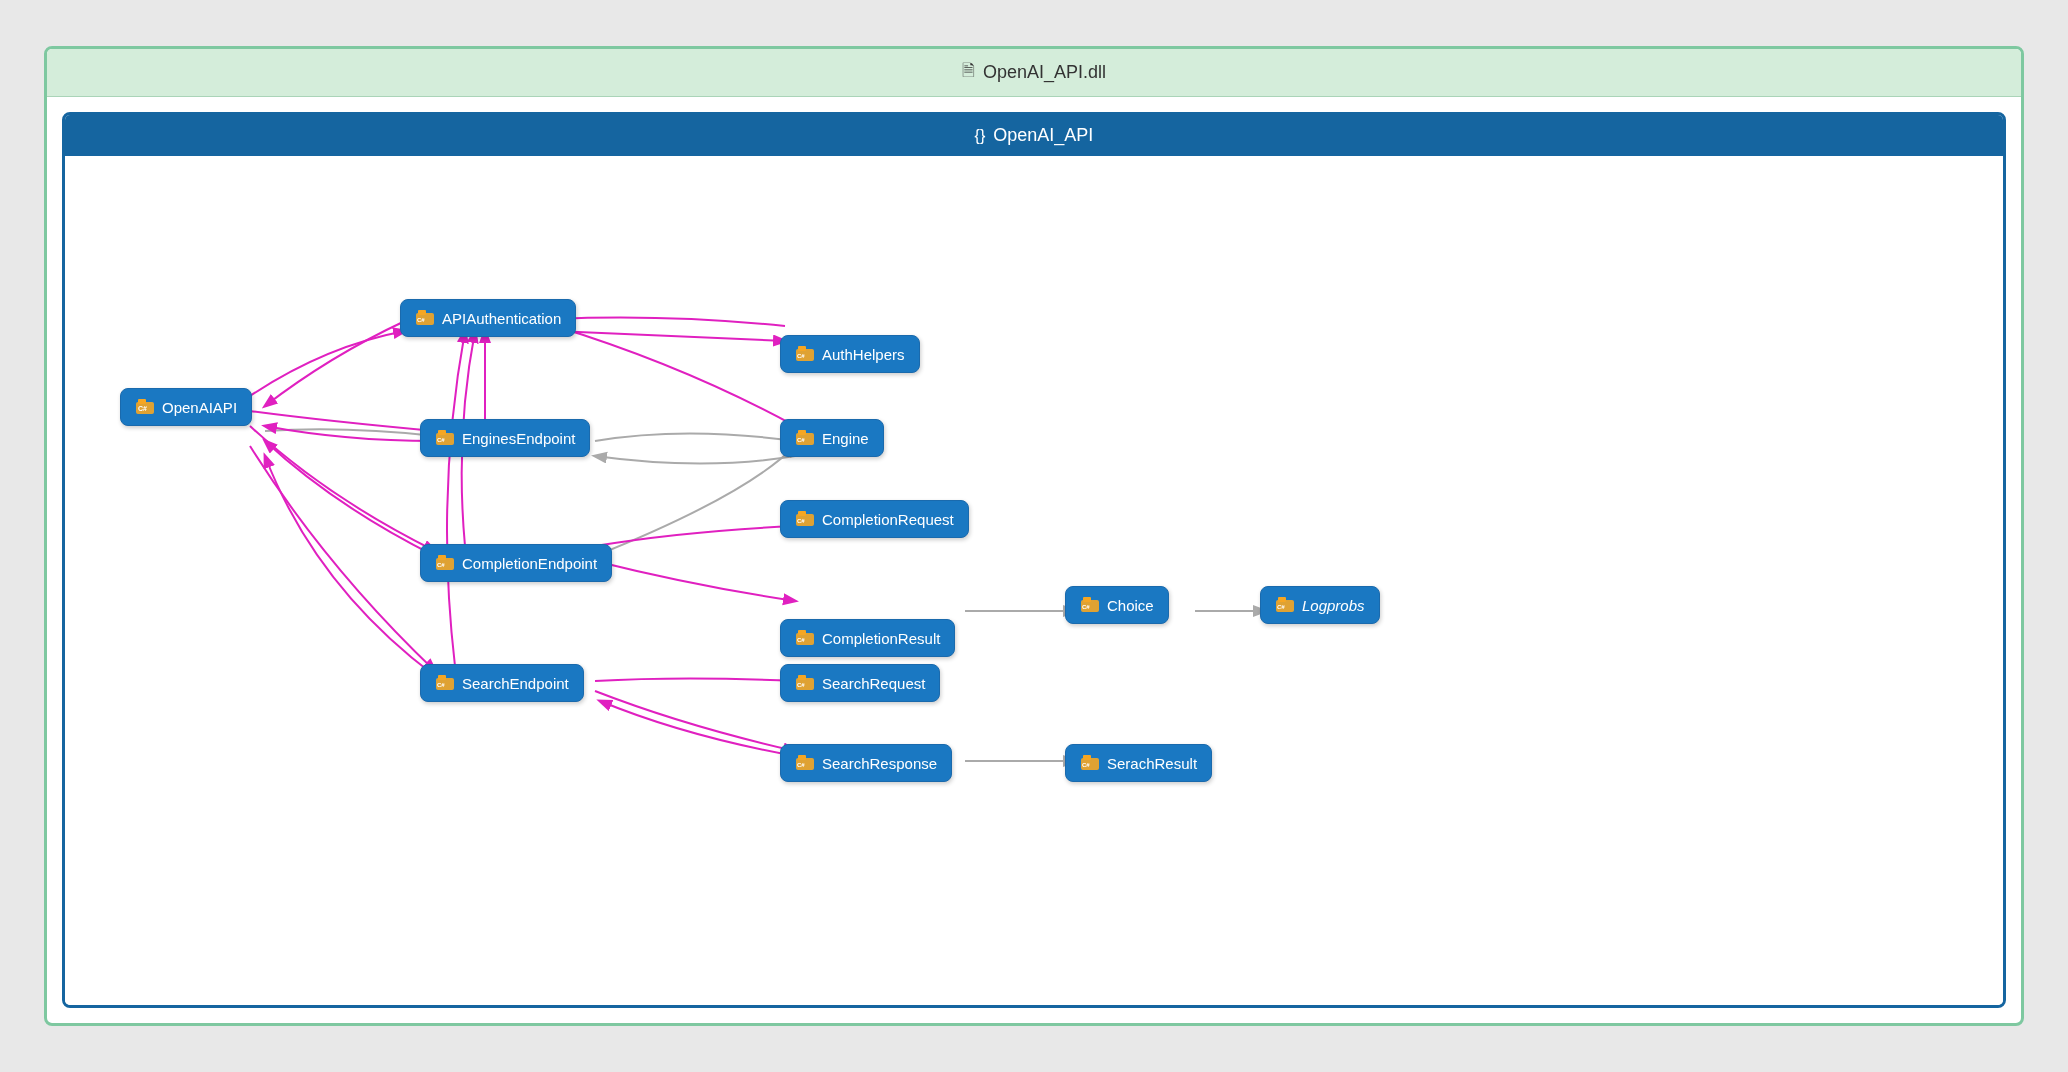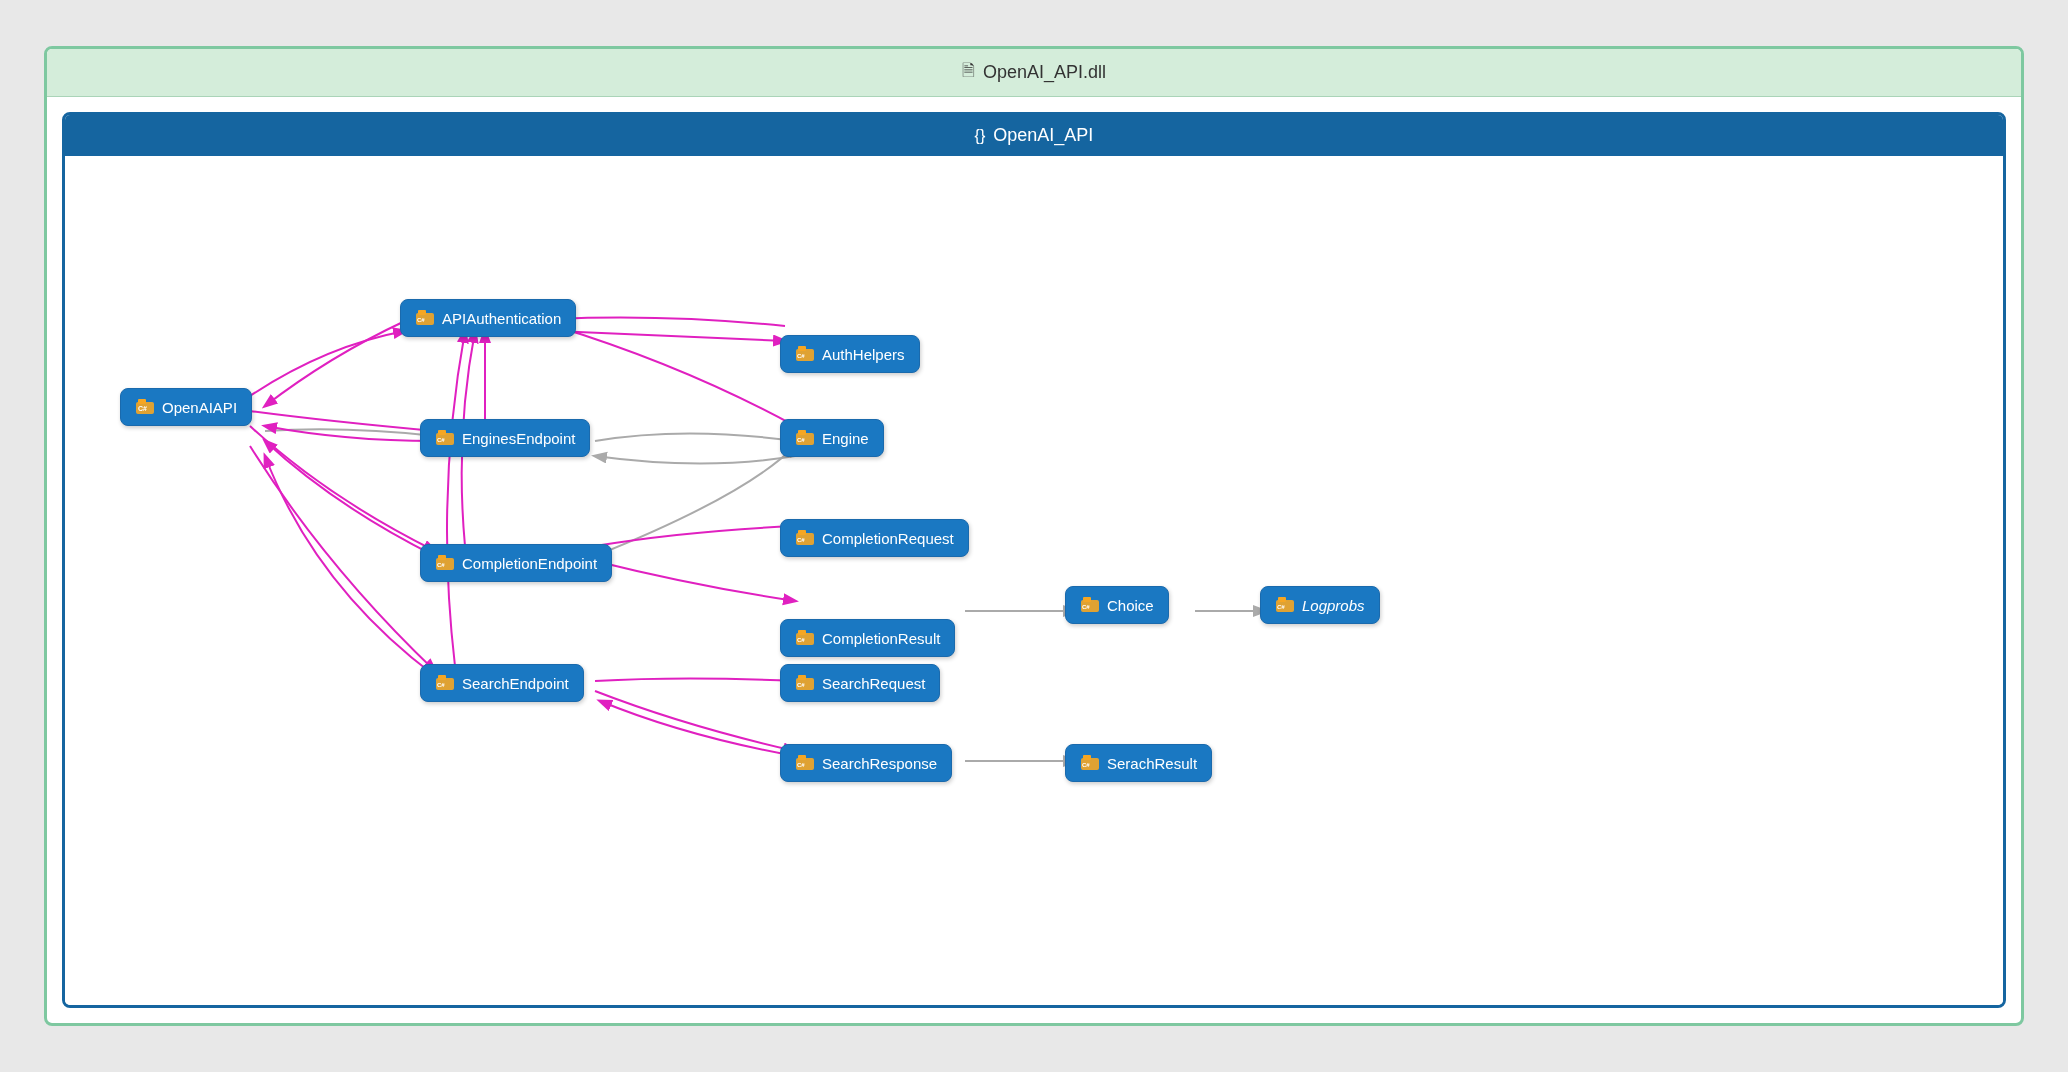--- a/index.html
+++ b/index.html
@@ -213,21 +213,21 @@
 
       <div class="node" style="left:355px; top:388px;">
         <svg class="node-icon" viewBox="0 0 20 20">
           <rect x="1" y="5" width="18" height="12" rx="2" fill="#f5a623" opacity="0.9"></rect>
           <rect x="3" y="2" width="8" height="5" rx="1" fill="#f5a623"></rect>
           <text x="2" y="14" font-size="6" fill="white" font-weight="bold">C#</text>
         </svg>
         <span>CompletionEndpoint</span>
       </div>
 
-      <div class="node" style="left:715px; top:363px;align-items:center;">
+      <div class="node" style="left:715px; top:344px;align-items:center;">
         <svg class="node-icon" viewBox="0 0 20 20">
           <rect x="1" y="5" width="18" height="12" rx="2" fill="#f5a623" opacity="0.9"></rect>
           <rect x="3" y="2" width="8" height="5" rx="1" fill="#f5a623"></rect>
           <text x="2" y="14" font-size="6" fill="white" font-weight="bold">C#</text>
         </svg>
         <span>CompletionRequest</span>
       </div>
 
       <div class="node" style="left:715px; top:430px;margin-top:33px;">
         <svg class="node-icon" viewBox="0 0 20 20">

